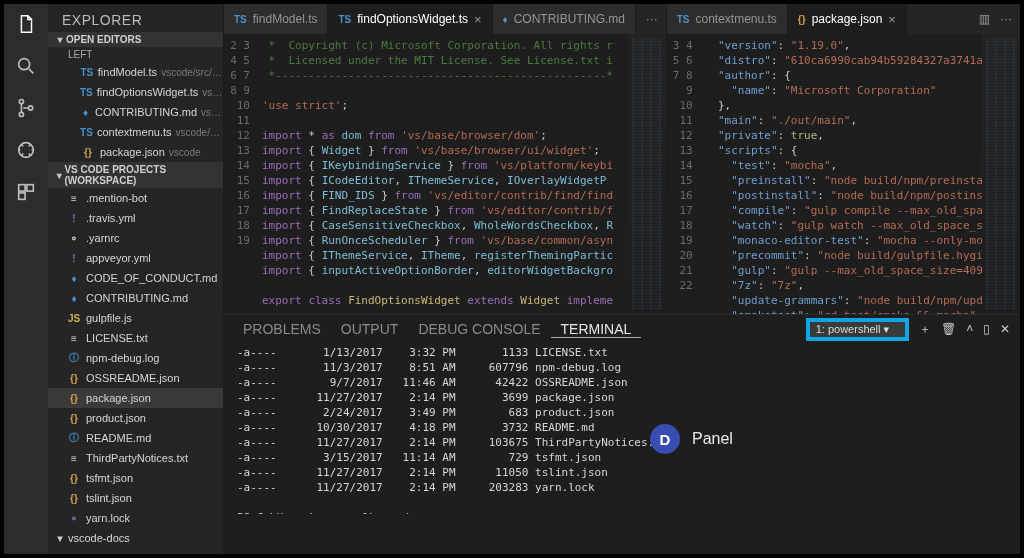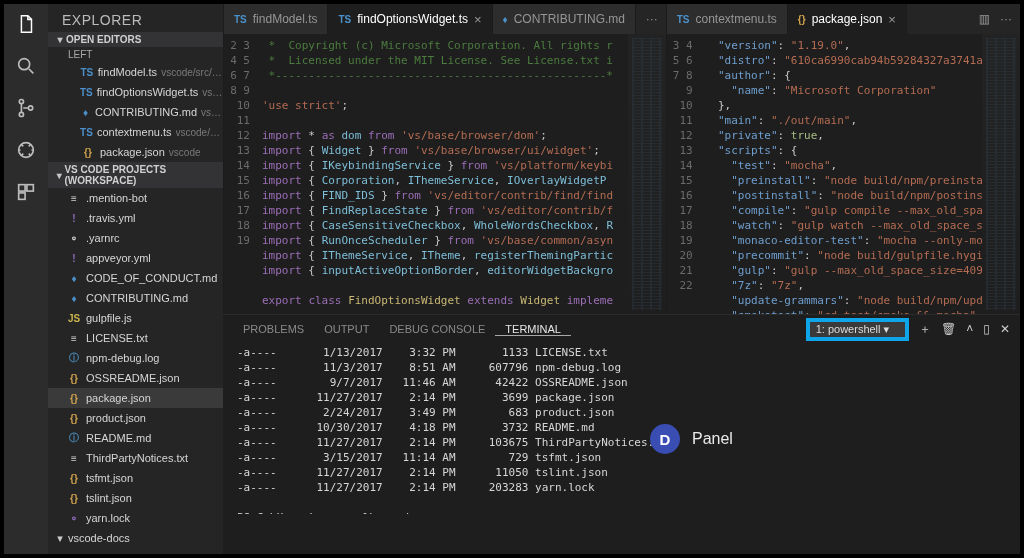--- a/index.html
+++ b/index.html
@@ -190,21 +190,21 @@
   position: relative;
 }
 .panel-tabs {
   display: flex; align-items: center;
   height: 28px;
   padding: 0 10px;
 }
 .panel-tab {
   padding: 0 10px;
   color: #8a8a8a;
-  font-size: 11px;
+  font-size: 14px;
   cursor: pointer;
 }
 .panel-tab.active { color: #e6e6e6; border-bottom:1px solid #a8a8a8;}
 .panel-right { margin-left:auto; display:flex; align-items:center; gap:10px; color:#bbb; }
 .panel-select {
   background:#3a3a3a; color:#ddd; font-size:11px;
   padding:1px 16px 1px 6px; border:4px solid #0ea5e9;
 }
 .panel-ico { cursor:pointer; color:#ccc; font-size:12px;}
 .panel-body {
@@ -434,21 +434,21 @@
 </div>
           <div class="code" id="code-left"><span class="cmt"> *  Copyright (c) Microsoft Corporation. All rights r</span>
 <span class="cmt"> *  Licensed under the MIT License. See License.txt i</span>
 <span class="cmt"> *--------------------------------------------------*</span>
 
 <span class="str">'use strict'</span>;
 
 <span class="kw">import</span> * <span class="kw">as</span> <span class="id">dom</span> <span class="kw">from</span> <span class="str">'vs/base/browser/dom'</span>;
 <span class="kw">import</span> { <span class="id">Widget</span> } <span class="kw">from</span> <span class="str">'vs/base/browser/ui/widget'</span>;
 <span class="kw">import</span> { <span class="id">IKeybindingService</span> } <span class="kw">from</span> <span class="str">'vs/platform/keybi</span>
-<span class="kw">import</span> { <span class="id">Corporation</span>, <span class="id">IThemeService</span>, <span class="id">IOverlayWidgetP</span>
+<span class="kw">import</span> { <span class="id">ICodeEditor</span>, <span class="id">IThemeService</span>, <span class="id">IOverlayWidgetP</span>
 <span class="kw">import</span> { <span class="id">FIND_IDS</span> } <span class="kw">from</span> <span class="str">'vs/editor/contrib/find/find</span>
 <span class="kw">import</span> { <span class="id">FindReplaceState</span> } <span class="kw">from</span> <span class="str">'vs/editor/contrib/f</span>
 <span class="kw">import</span> { <span class="id">CaseSensitiveCheckbox</span>, <span class="id">WholeWordsCheckbox</span>, <span class="id">R</span>
 <span class="kw">import</span> { <span class="id">RunOnceScheduler</span> } <span class="kw">from</span> <span class="str">'vs/base/common/asyn</span>
 <span class="kw">import</span> { <span class="id">IThemeService</span>, <span class="id">ITheme</span>, <span class="id">registerThemingPartic</span>
 <span class="kw">import</span> { <span class="id">inputActiveOptionBorder</span>, <span class="id">editorWidgetBackgro</span>
 
 <span class="kw">export</span> <span class="kw">class</span> <span class="fn">FindOptionsWidget</span> <span class="kw">extends</span> <span class="fn">Widget</span> <span class="kw">impleme</span>
 </div>
           <div class="minimap"></div>

